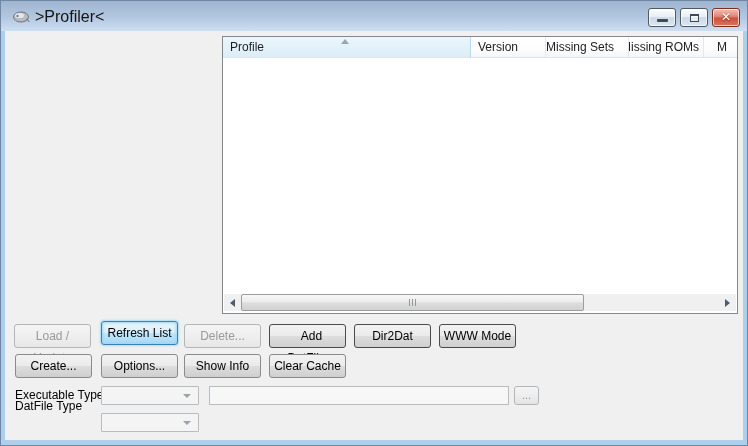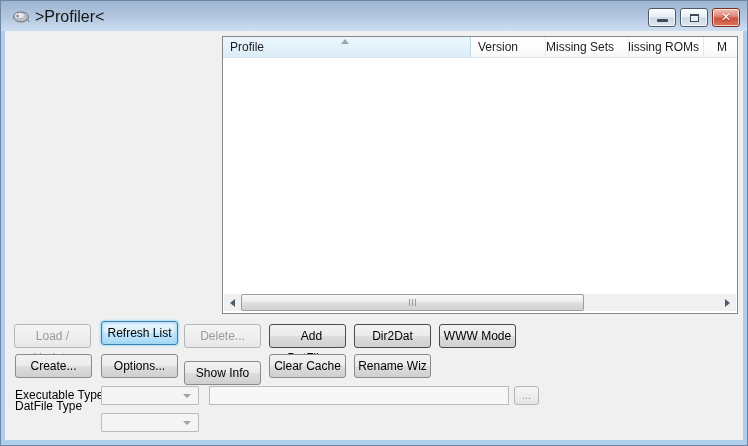--- a/index.html
+++ b/index.html
@@ -189,23 +189,22 @@
 
     <button class="btn disabled" style="left:9px;   top:293px;">Load / Update</button>
     <button class="btn focused" style="left:96px;  top:290px;">Refresh List</button>
     <button class="btn disabled" style="left:179px; top:293px;">Delete...</button>
     <button class="btn dark" style="left:264px; top:293px;padding-left:8px;">Add DatFile...</button>
     <button class="btn dark" style="left:349px; top:293px;">Dir2Dat</button>
     <button class="btn dark" style="left:434px; top:293px;">WWW Mode</button>
 
     <button class="btn" style="left:10px;  top:323px;">Create...</button>
     <button class="btn" style="left:96px;  top:323px;">Options...</button>
-    <button class="btn" style="left:179px; top:323px;margin-top:7px;">Show Info</button>
+    <button class="btn" style="left:179px; top:323px;">Show Info</button>
     <button class="btn" style="left:264px; top:323px;">Clear Cache</button>
-    <button class="btn" style="left:349px; top:323px;">Rename Wiz</button>
 
     <span class="form-label" style="top:355px;">Executable Type</span>
     <div class="combo" style="left:96px; top:355px;">
       <span class="combo-value"></span>
       <span class="arrow"></span>
     </div>
     <div class="textfield" style="left:204px; top:355px;">
       <span></span>
     </div>
     <div class="browse-btn" style="left:509px; top:355px;">...</div>

